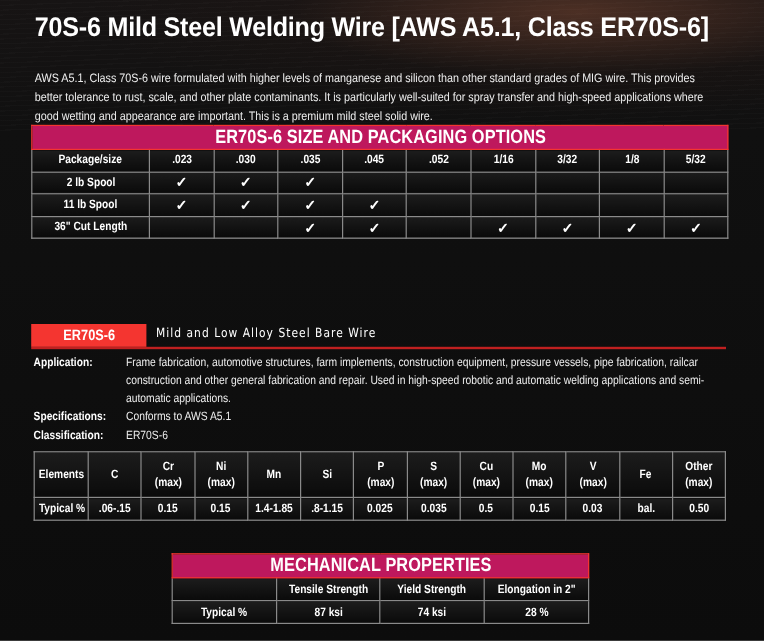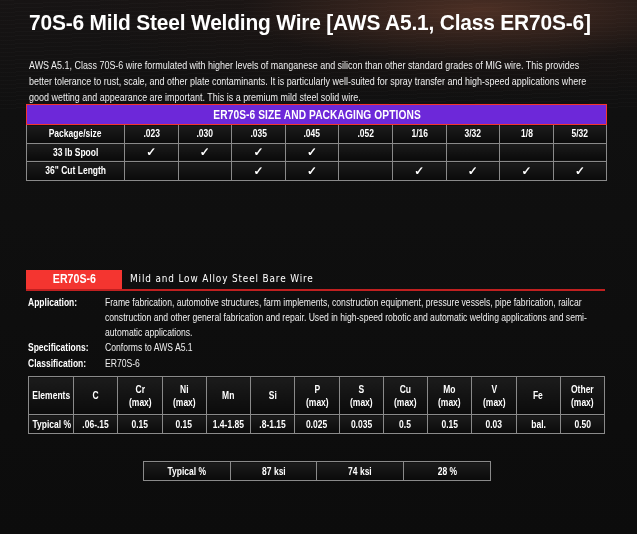--- a/index.html
+++ b/index.html
@@ -24,22 +24,22 @@
     font-size:10.2px; line-height:16px; color:#eee;
     transform:scaleX(0.88); transform-origin:left top;
   }
   table { border-collapse:collapse; position:absolute; table-layout:fixed; }
   td, th {
     border:1px solid #8a8a8a; text-align:center; vertical-align:middle;
     font-size:10px; font-weight:bold; color:#fff; padding:0;
     background: linear-gradient(180deg, #1c1c1c, #0a0a0a);
   }
   .redhdr th {
-    background:#6d28d9; border:1px solid #f43530; color:#fff;
-    font-size:12px; height:19px; letter-spacing:0.1px;
+    background:#be185d; border:1px solid #f43530; color:#fff;
+    font-size:16px; height:19px; letter-spacing:0.1px;
   }
   .cond { display:inline-block; transform:scaleX(0.85); white-space:nowrap; }
   .size-table { left:26px; top:104px; width:581px; }
   .size-table td { height:17.6px; }
   .check { font-size:12px; }
   .band {
     position:absolute; left:26px; top:270px; width:579px; height:19px;
     border-bottom:2px solid #c02020;
   }
   .band-label {
@@ -84,21 +84,33 @@
     <td><span class="cond">.045</span></td>
     <td><span class="cond">.052</span></td>
     <td><span class="cond">1/16</span></td>
     <td><span class="cond">3/32</span></td>
     <td><span class="cond">1/8</span></td>
     <td><span class="cond">5/32</span></td>
   </tr>
   </tbody>
     <tbody id="size-rows">
       <tr>
-        <td><span class="cond">33 lb Spool</span></td>
+        <td><span class="cond">2 lb Spool</span></td>
+        <td><span class="check">✓</span></td>
+        <td><span class="check">✓</span></td>
+        <td><span class="check">✓</span></td>
+        <td><span class="check"></span></td>
+        <td><span class="check"></span></td>
+        <td><span class="check"></span></td>
+        <td><span class="check"></span></td>
+        <td><span class="check"></span></td>
+        <td><span class="check"></span></td>
+      </tr>
+      <tr>
+        <td><span class="cond">11 lb Spool</span></td>
         <td><span class="check">✓</span></td>
         <td><span class="check">✓</span></td>
         <td><span class="check">✓</span></td>
         <td><span class="check">✓</span></td>
         <td><span class="check"></span></td>
         <td><span class="check"></span></td>
         <td><span class="check"></span></td>
         <td><span class="check"></span></td>
         <td><span class="check"></span></td>
       </tr>
@@ -175,20 +187,29 @@
   </table>
 
 <table class="mech-table">
   <colgroup>
     <col style="width:87px">
       <col style="width:86px">
       <col style="width:87px">
       <col style="width:87px">
   </colgroup>
   <tbody>
+      <tr class="redhdr">
+    <th colspan="4"><span class="cond">MECHANICAL PROPERTIES</span></th>
+  </tr>
+  <tr>
+    <td><span class="cond"></span></td>
+    <td><span class="cond">Tensile Strength</span></td>
+    <td><span class="cond">Yield Strength</span></td>
+    <td><span class="cond">Elongation in 2"</span></td>
+  </tr>
   <tr>
     <td><span class="cond">Typical %</span></td>
     <td><span class="cond">87 ksi</span></td>
     <td><span class="cond">74 ksi</span></td>
     <td><span class="cond">28 %</span></td>
   </tr>
 </tbody>
   </table>
 
 </body></html>

